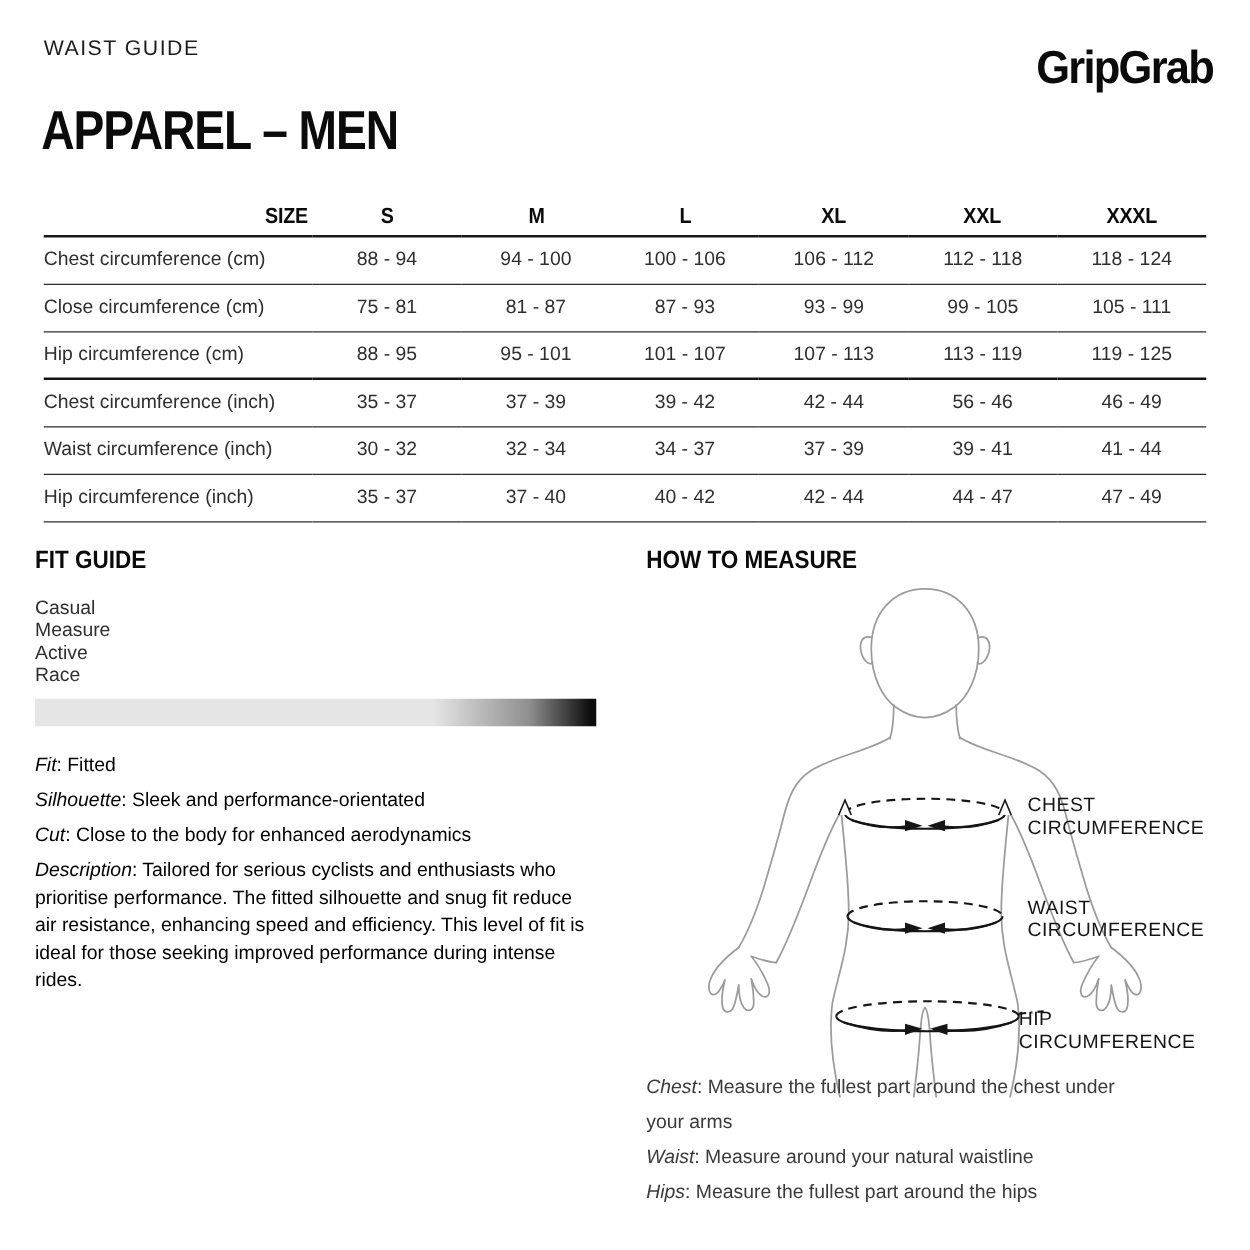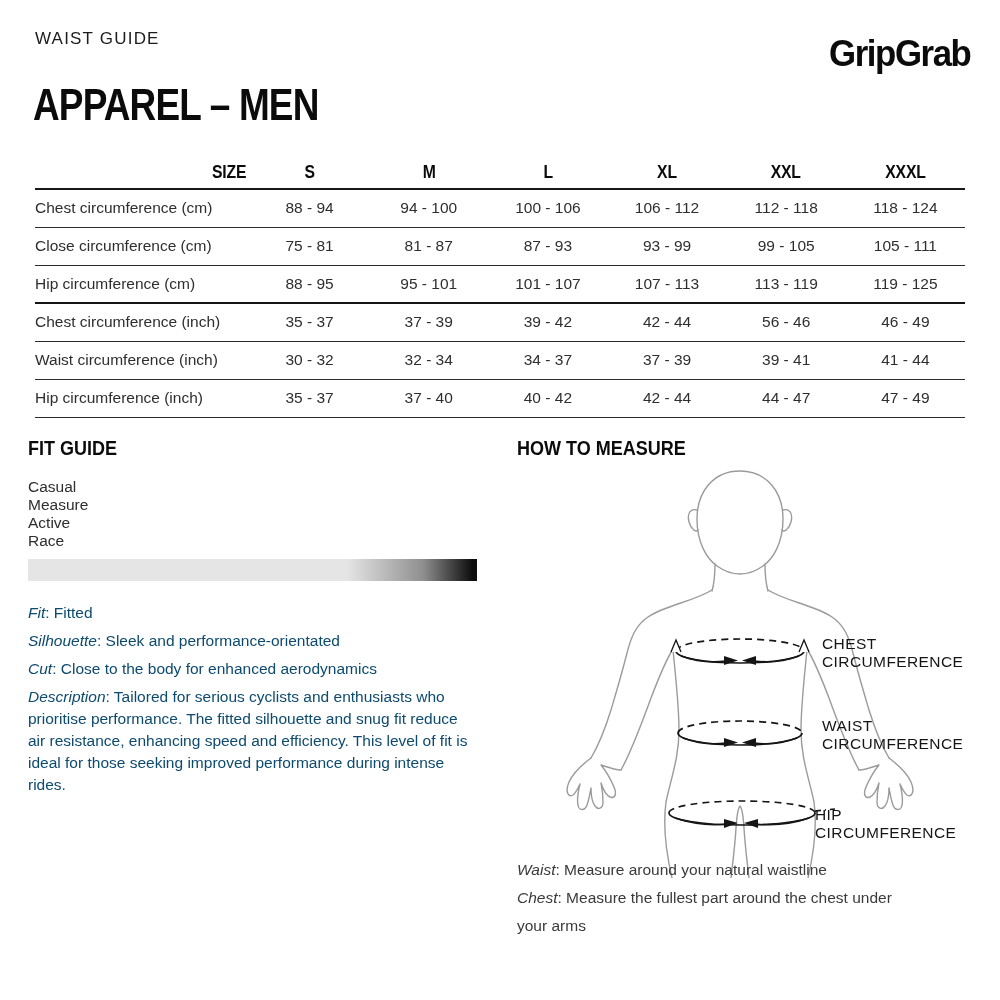--- a/index.html
+++ b/index.html
@@ -28,21 +28,21 @@
   .size-table tbody tr:last-child td { border-bottom: 1.5px solid #2c2c2c; }
 
   .section-h { font-size: 20px; font-weight: 800; color: #0b0b0b; transform: scaleX(.9);
     transform-origin: left center; white-space: nowrap; }
 
   .fit-guide { left: 28px; top: 437px; width: 449px; }
   .fit-scale-labels { margin-top: 18px; display: flex; justify-content: space-between;
     font-size: 15.5px; color: #2e2e2e; flex-direction: column; }
   .fit-bar { margin-top: 9px; height: 22px; width: 449px;
     background: linear-gradient(90deg, #e5e5e5 0%, #e5e5e5 71%, #8f8f8f 88%, #0d0d0d 99%); }
-  .fit-details { margin-top: 21px; font-size: 15.5px; color: #0c4a6e; }
+  .fit-details { margin-top: 21px; font-size: 15.5px; color: #000000; }
   .fit-details p, .measure-notes p { line-height: 22px; margin: 0 0 6px 0; }
   .fit-details i, .measure-notes i { font-style: italic; }
 
   .measure-h { left: 517px; top: 437px; }
   .figure-svg { left: 545px; top: 458px; }
   .measure-notes { left: 517px; top: 856px; width: 380px; font-size: 15.5px; color: #3a3a3a; }
   .measure-notes p { line-height: 28px; margin: 0; }
 </style>
 </head>
 <body>
@@ -205,15 +205,16 @@
     <text x="277" y="191">CHEST</text>
     <text x="277" y="209">CIRCUMFERENCE</text>
     <text x="277" y="273">WAIST</text>
     <text x="277" y="291">CIRCUMFERENCE</text>
     <text x="270" y="362">HIP</text>
     <text x="270" y="380">CIRCUMFERENCE</text>
   </g>
 </svg>
 
 <div class="abs measure-notes">
+  <p><i>Chest</i><span>: Measure the fullest part around the chest under your arms</span></p>
   <p><i>Waist</i><span>: Measure around your natural waistline</span></p>
-  <p><i>Chest</i><span>: Measure the fullest part around the chest under your arms</span></p>
+  <p><i>Hips</i><span>: Measure the fullest part around the hips</span></p>
 </div>
 
 </body></html>

